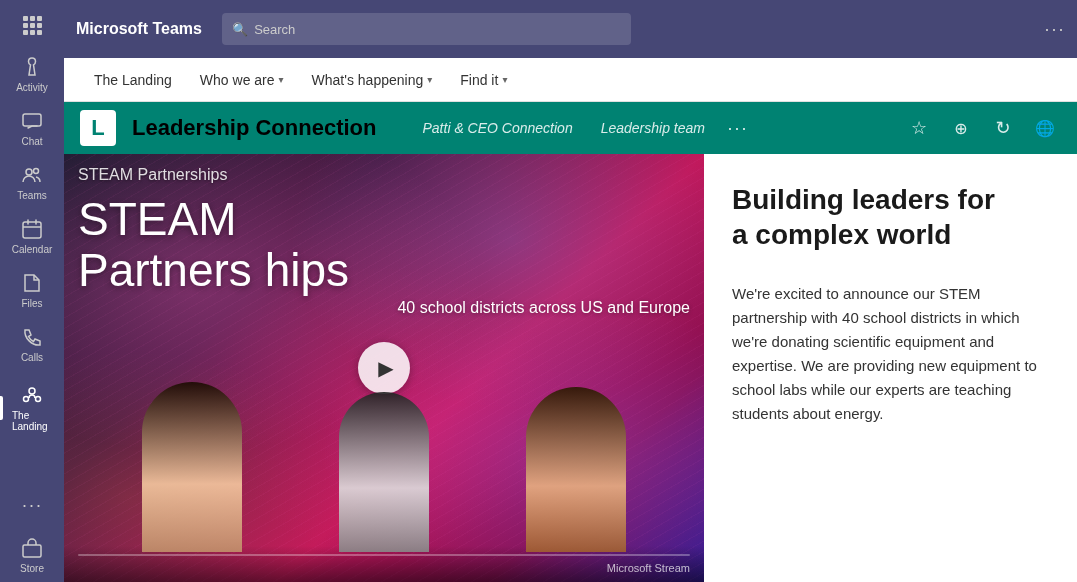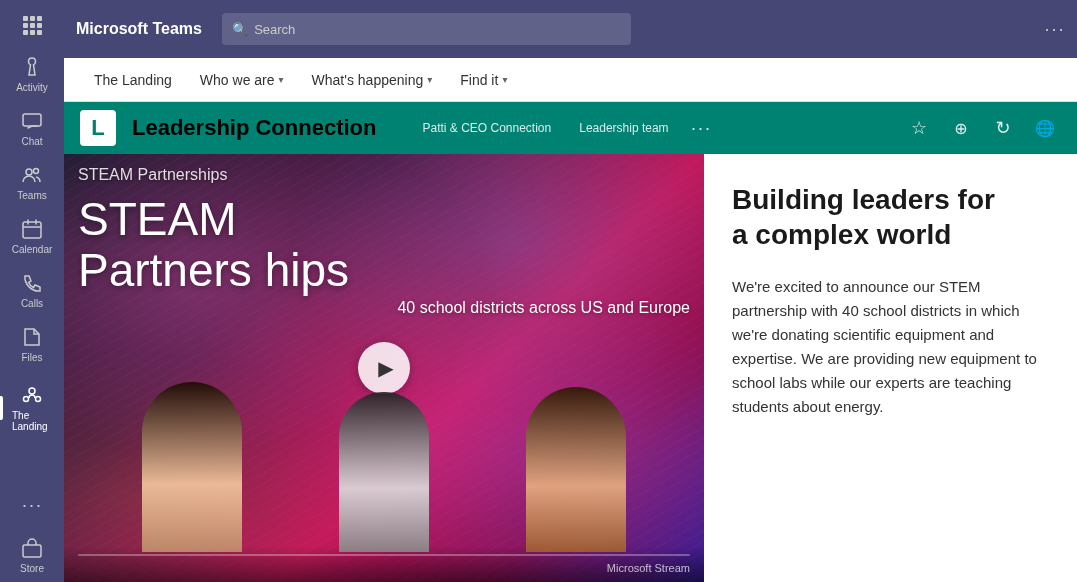--- a/index.html
+++ b/index.html
@@ -163,25 +163,26 @@
       margin-right: 16px;
     }
     .channel-nav {
       display: flex;
       align-items: center;
       gap: 0;
       flex: 1;
     }
     .channel-nav-item {
       color: rgba(255,255,255,0.85);
-      font-size: 12px;
+      font-size: 14px;
       padding: 6px 14px;
       cursor: pointer;
       white-space: nowrap;
       border-radius: 4px;
+      font-style: italic;
     }
     .channel-nav-dots {
       color: rgba(255,255,255,0.85);
       font-size: 18px;
       cursor: pointer;
       letter-spacing: 1px;
       padding: 6px 8px;
     }
     .channel-actions {
       display: flex;
@@ -320,21 +321,21 @@
       padding: 28px 28px;
       display: flex;
       flex-direction: column;
       justify-content: flex-start;
     }
     .text-heading {
       font-size: 28px;
       font-weight: 700;
       color: #1a1a1a;
       line-height: 1.25;
-      margin-bottom: 23px;
+      margin-bottom: 30px;
     }
     .text-body {
       font-size: 15px;
       color: #333;
       line-height: 1.6;
     }
 
     
     .waffle-icon {
       display: grid;
@@ -400,33 +401,33 @@
         <rect x="2" y="4" width="18" height="16" rx="2" stroke="#ccc" stroke-width="1.5"></rect>
         <path d="M2 9h18" stroke="#ccc" stroke-width="1.5"></path>
         <path d="M7 2v4M15 2v4" stroke="#ccc" stroke-width="1.5" stroke-linecap="round"></path>
       </svg>
     </div>
     <span class="sidebar-label">Calendar</span>
   </div>
   <div class="sidebar-item">
     <div class="sidebar-icon">
       <svg width="22" height="22" viewBox="0 0 22 22" fill="none">
-        <path d="M4 4h4l2 5-2.5 1.5c1 2 3 4 5 5L14 13l5 2v4c-8 1-16-7-15-15z" stroke="#ccc" stroke-width="1.5" fill="none"></path>
-      </svg>
-    </div>
-    <span class="sidebar-label">Calls</span>
-  </div>
-  <div class="sidebar-item">
-    <div class="sidebar-icon">
-      <svg width="22" height="22" viewBox="0 0 22 22" fill="none">
         <path d="M4 3h9l5 5v11H4V3z" stroke="#ccc" stroke-width="1.5" fill="none"></path>
         <path d="M13 3v5h5" stroke="#ccc" stroke-width="1.5"></path>
       </svg>
     </div>
     <span class="sidebar-label">Files</span>
+  </div>
+  <div class="sidebar-item">
+    <div class="sidebar-icon">
+      <svg width="22" height="22" viewBox="0 0 22 22" fill="none">
+        <path d="M4 4h4l2 5-2.5 1.5c1 2 3 4 5 5L14 13l5 2v4c-8 1-16-7-15-15z" stroke="#ccc" stroke-width="1.5" fill="none"></path>
+      </svg>
+    </div>
+    <span class="sidebar-label">Calls</span>
   </div>
   <div class="sidebar-item active" style="margin-top:4px;">
     <div class="sidebar-icon">
       <svg width="22" height="22" viewBox="0 0 22 22" fill="none">
         <circle cx="11" cy="7" r="3" stroke="#fff" stroke-width="1.5"></circle>
         <circle cx="5" cy="15" r="2.5" stroke="#fff" stroke-width="1.5"></circle>
         <circle cx="17" cy="15" r="2.5" stroke="#fff" stroke-width="1.5"></circle>
         <path d="M8 14c0-1.7 1.3-3 3-3s3 1.3 3 3" stroke="#fff" stroke-width="1.5"></path>
       </svg>
     </div>

